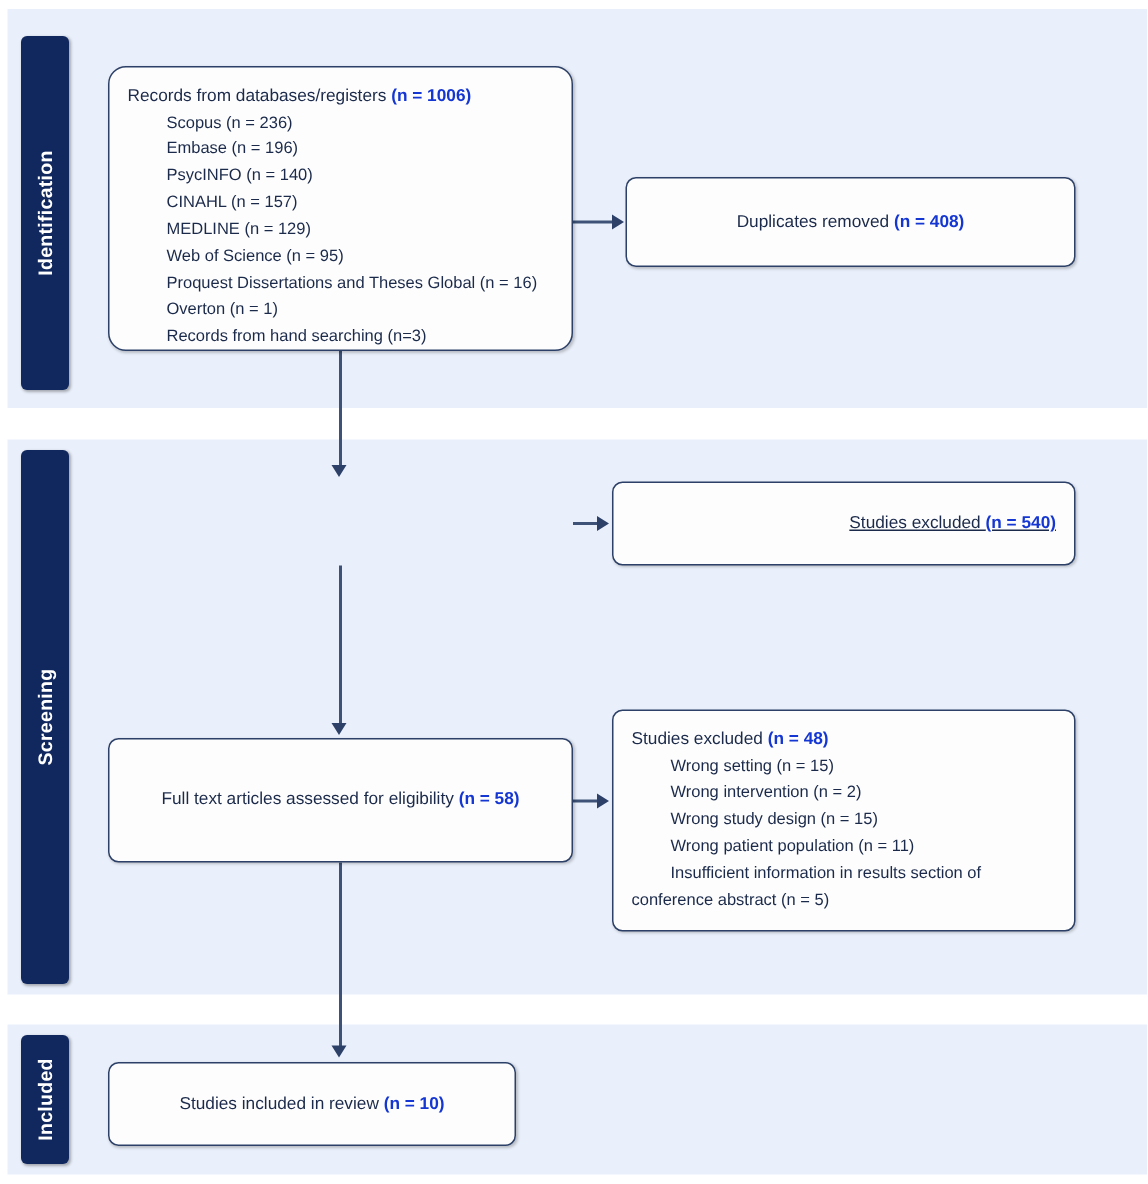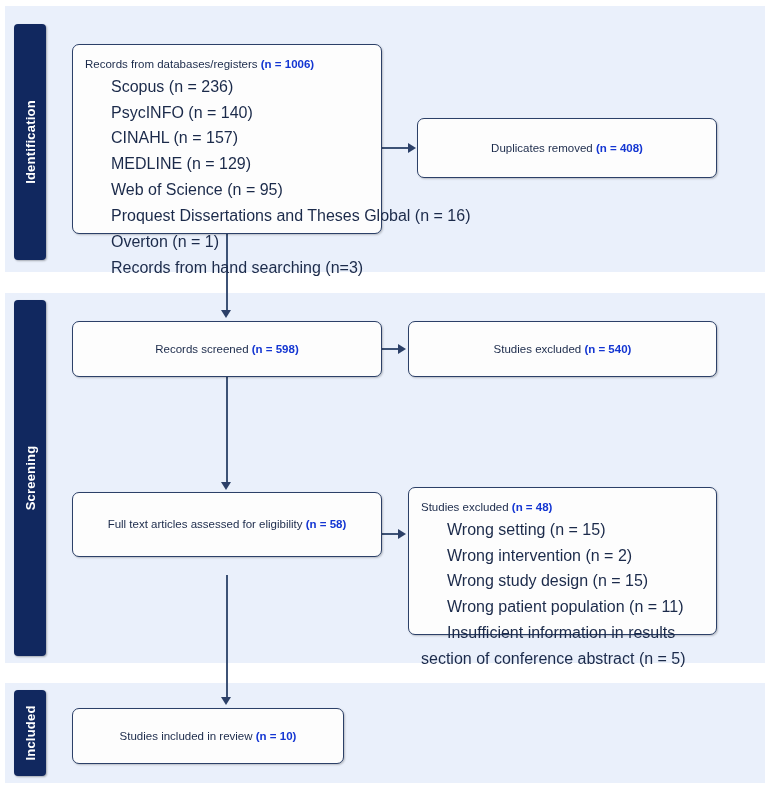--- a/index.html
+++ b/index.html
@@ -86,41 +86,41 @@
     color: #1b2a4a;
     white-space: nowrap;
   }
   .sub-list {
     margin: 0;
     padding: 0;
     list-style: none;
   }
   .sub-list li {
     padding-left: 26px;
-    font-size: 16px;
+    font-size: 11px;
     color: #1b2a4a;
     white-space: nowrap;
   }
   .sub-list li.wrap-line {
     padding-left: 0;
     text-indent: 26px;
     white-space: normal;
   }
   .n-value {
     color: #1436d2;
     font-weight: bold;
   }
 
   
-  #box-records-identified { left: 72px;  top: 44px;  width: 310px; height: 190px; }
+  #box-records-identified { left: 72px;  top: 44px;  width: 310px; height: 190px; border-radius: 12px; }
   #box-duplicates-removed { left: 417px; top: 118px; width: 300px; height: 60px; }
   #box-records-screened   { left: 72px;  top: 321px; width: 310px; height: 56px; }
   #box-studies-excluded-1 { left: 408px; top: 321px; width: 309px; height: 56px; }
-  #box-fulltext-assessed  { left: 72px;  top: 492px; width: 310px; height: 65px; }
-  #box-studies-excluded-2 { left: 408px; top: 487px; width: 309px; height: 148px; }
+  #box-fulltext-assessed  { left: 72px;  top: 492px; width: 310px; height: 83px; }
+  #box-studies-excluded-2 { left: 408px; top: 473px; width: 309px; height: 148px; }
   #box-studies-included   { left: 72px;  top: 708px; width: 272px; height: 56px; }
 
   
   .connector {
     position: absolute;
     background: #3d5276;
   }
   .connector-v { width: 1.6px; }
   .connector-h { height: 1.6px; }
 
@@ -196,45 +196,41 @@
   <div class="connector connector-v" id="conn-v-3"></div>
   <div class="arrow-head arrow-down" id="arrow-v-3"></div>
 
   <div class="flow-box" id="box-records-identified">
     <div class="flow-box-inner">
       <div class="box-heading">
         <span>Records from databases/registers </span><span class="n-value">(n = 1006)</span>
       </div>
       <ul class="sub-list">
         <li>Scopus (n = 236)</li>
+        <li>Embase (n = 196)</li>
         <li>PsycINFO (n = 140)</li>
         <li>CINAHL (n = 157)</li>
         <li>MEDLINE (n = 129)</li>
         <li>Web of Science (n = 95)</li>
         <li>Proquest Dissertations and Theses Global (n = 16)</li>
         <li>Overton (n = 1)</li>
         <li>Records from hand searching (n=3)</li>
       </ul>
     </div>
   </div>
 
   <div class="flow-box flow-box-centered" id="box-duplicates-removed">
     <div class="flow-box-inner">
       <span class="box-heading">Duplicates removed </span><span class="n-value">(n = 408)</span>
     </div>
   </div>
 
-  <div class="flow-box flow-box-centered" id="box-records-screened">
-    <div class="flow-box-inner">
-      <span class="box-heading">Records screened </span><span class="n-value">(n = 598)</span>
-    </div>
-  </div>
 
   <div class="flow-box flow-box-centered" id="box-studies-excluded-1">
-    <div class="flow-box-inner" style="text-align:center;">
+    <div class="flow-box-inner" style="text-align:right;text-decoration:underline;">
       <span class="box-heading">Studies excluded </span><span class="n-value">(n = 540)</span>
     </div>
   </div>
 
   <div class="flow-box flow-box-centered" id="box-fulltext-assessed">
     <div class="flow-box-inner">
       <span class="box-heading">Full text articles assessed for eligibility </span><span class="n-value">(n = 58)</span>
     </div>
   </div>
 

